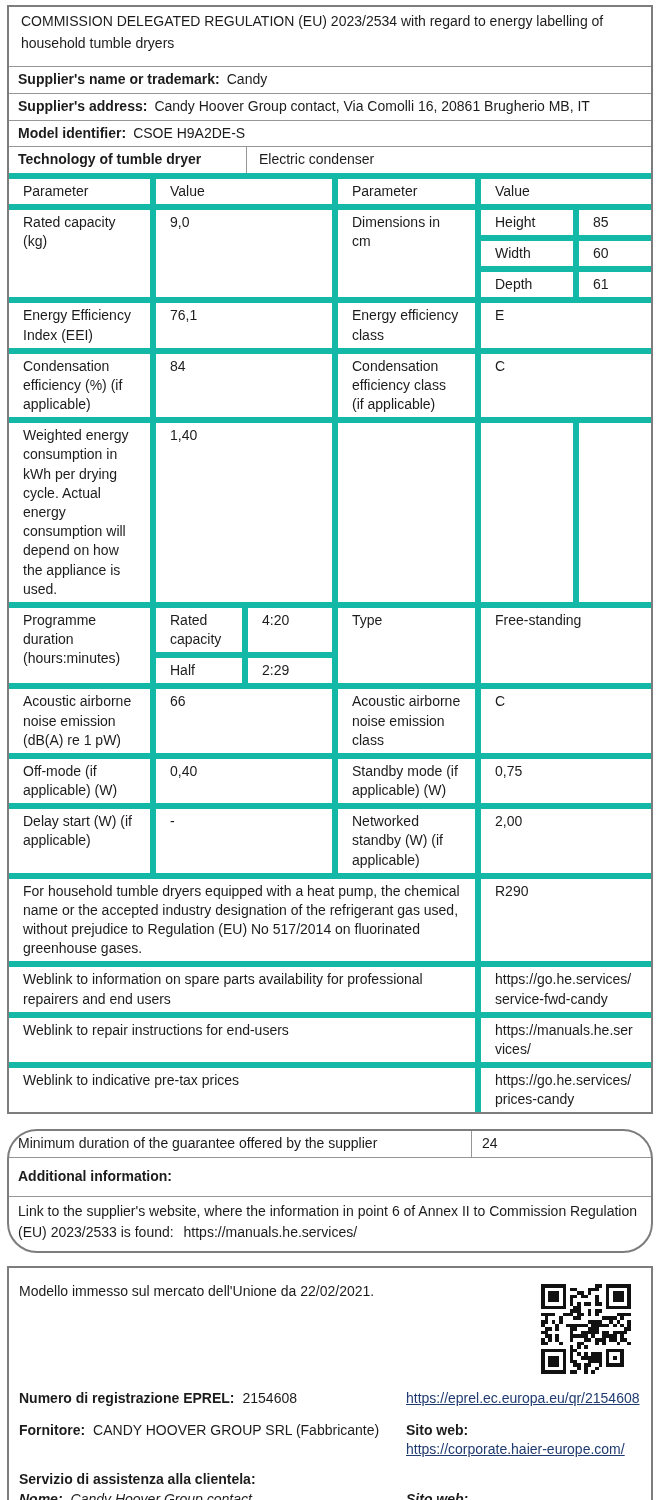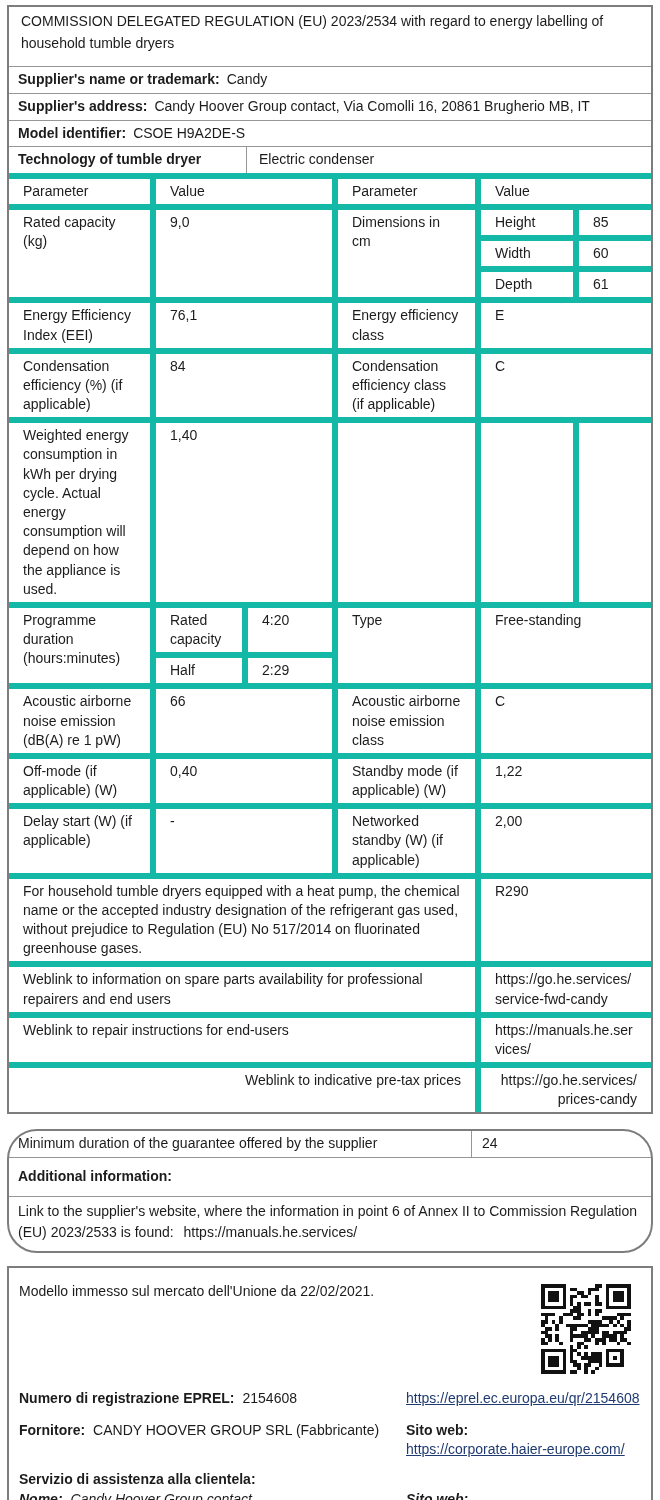--- a/index.html
+++ b/index.html
@@ -28,21 +28,21 @@
 
   
   table.params{border-collapse:collapse;width:100%;table-layout:fixed;border-top:1px solid #969696;}
   table.params td{
     border:6px solid #14b8a6;vertical-align:top;
     padding:3px 14px;overflow:hidden;line-height:1.37;
   }
   table.params tr.hdr td{border-bottom:2px solid #7d7d7d;}
   table.params td:first-child{border-left:none;}
   table.params td:last-child{border-right:none;}
-  table.params tr:last-child td{border-bottom:none;text-align:right;}
+  table.params tr:last-child td{border-bottom:none;}
 
   
   .g-row{display:flex;}
   .g-row .g-l{width:463px;padding:3px 9px;border-right:1px solid #969696;box-sizing:border-box;}
   .g-row .g-r{flex:1;padding:3px 10px;}
   .add-head{border-top:1px solid #969696;padding:9px 9px;font-weight:bold;}
   .add-body{border-top:1px solid #969696;padding:4px 9px 8px 9px;line-height:1.5;}
 
   
   #box3 .inner{padding:14px 10px 0 10px;}
@@ -149,21 +149,21 @@
     <tr style="height:58px">
       <td>Acoustic airborne noise emission (dB(A) re 1 pW)</td>
       <td colspan="2">66</td>
       <td>Acoustic airborne noise emission class</td>
       <td colspan="2">C</td>
     </tr>
     <tr style="height:40px">
       <td>Off-mode (if applicable) (W)</td>
       <td colspan="2">0,40</td>
       <td>Standby mode (if applicable) (W)</td>
-      <td colspan="2">1,22</td>
+      <td colspan="2">0,75</td>
     </tr>
     <tr style="height:60px">
       <td>Delay start (W) (if applicable)</td>
       <td colspan="2">-</td>
       <td>Networked standby (W) (if applicable)</td>
       <td colspan="2">2,00</td>
     </tr>
     <tr style="height:80px">
       <td colspan="4">For household tumble dryers equipped with a heat pump, the chemical name or the accepted industry designation of the refrigerant gas used, without prejudice to Regulation (EU) No 517/2014 on fluorinated greenhouse gases.</td>
       <td colspan="2">R290</td>

